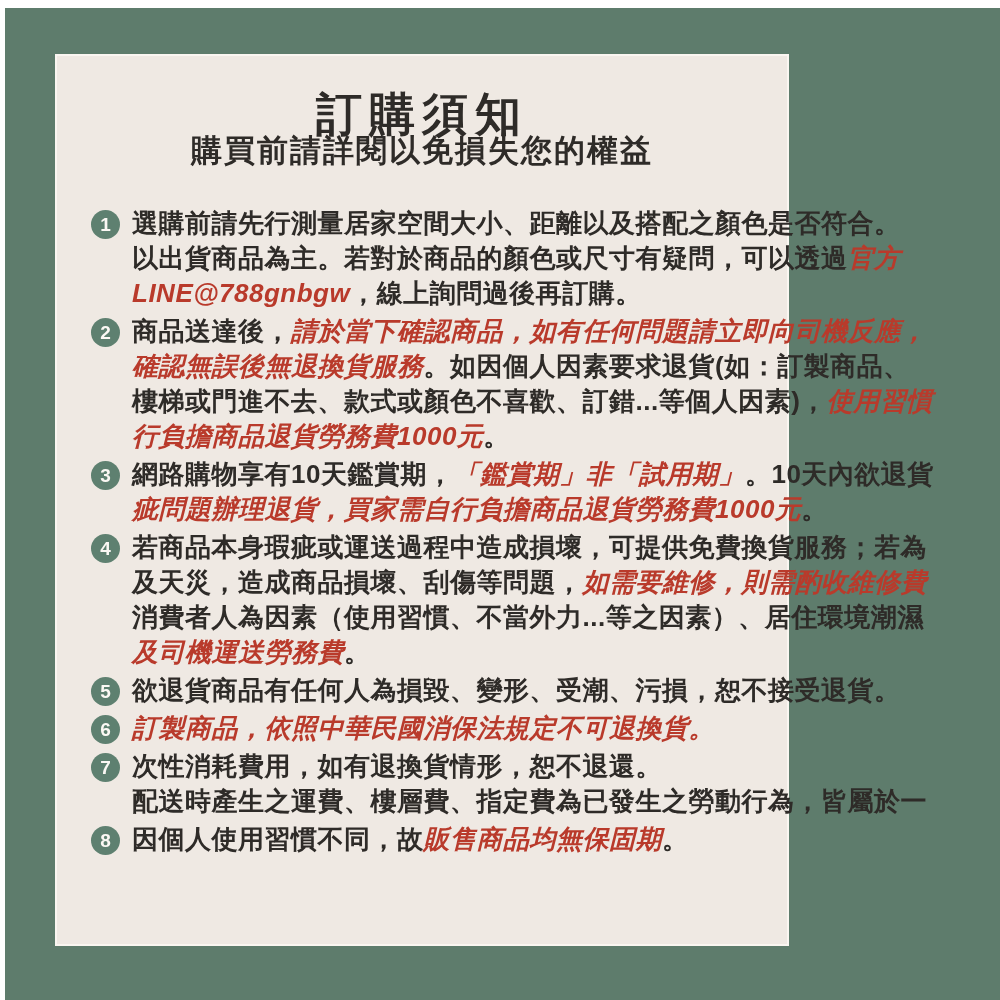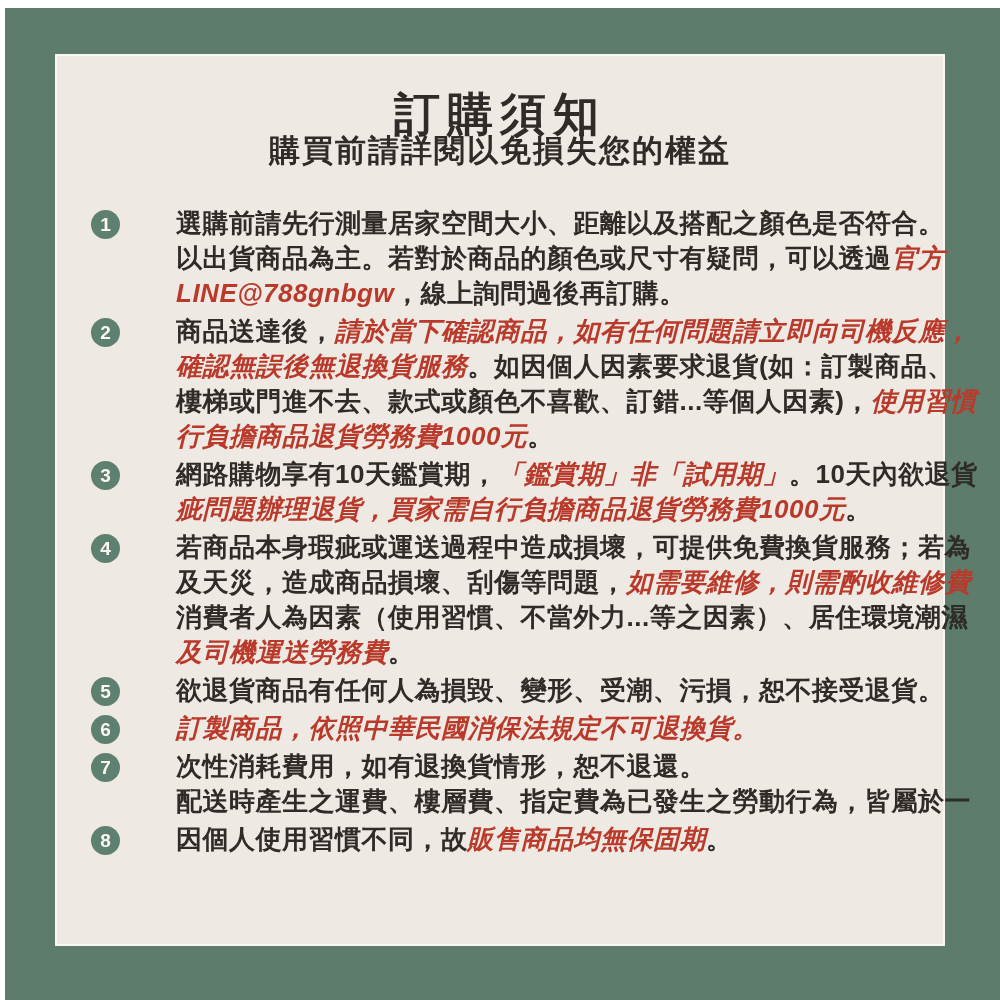--- a/index.html
+++ b/index.html
@@ -15,21 +15,21 @@
     overflow: hidden;
   }
   .frame {
     position: absolute;
     left: 5px; top: 8px; right: 0; bottom: 0;
     background: var(--frame-green, #5e7c6c);
   }
   .panel {
     position: absolute;
     left: 57px; top: 56px;
-    width: 886px; height: 888px;
+    width: 730px; height: 888px;
     background: var(--panel-cream, #efe9e3);
     outline: 2px solid var(--hairline, #faf6f1);
     box-sizing: border-box;
   }
   .title {
     position: absolute;
     top: 28px; left: 0; width: 100%;
     text-align: center;
     font-size: 46px;
     font-weight: 800;
@@ -70,21 +70,20 @@
     line-height: 1;
   }
   .item-text { flex: 1 1 auto; }
   .line {
     font-size: 26px;
     line-height: 35px;
     font-weight: 700;
     letter-spacing: 0.5px;
     white-space: nowrap;
     color: var(--ink-black, #2e2b28);
-    margin-left: 44px;
   }
   .seg.black { color: var(--ink-black, #2e2b28); }
   .seg.red   { color: var(--ink-red, #b93a2b); font-style: italic; }
 </style>
 </head>
 <body>
 
 <div class="stage">
   <div class="frame"></div>
   <div class="panel">

